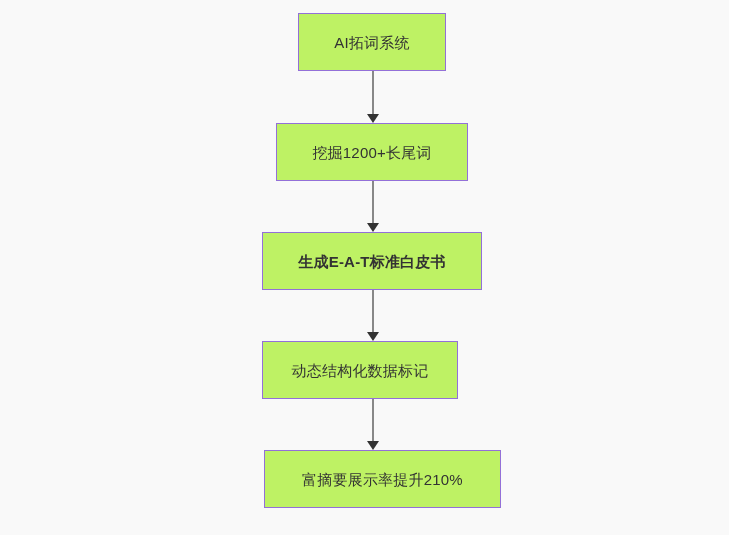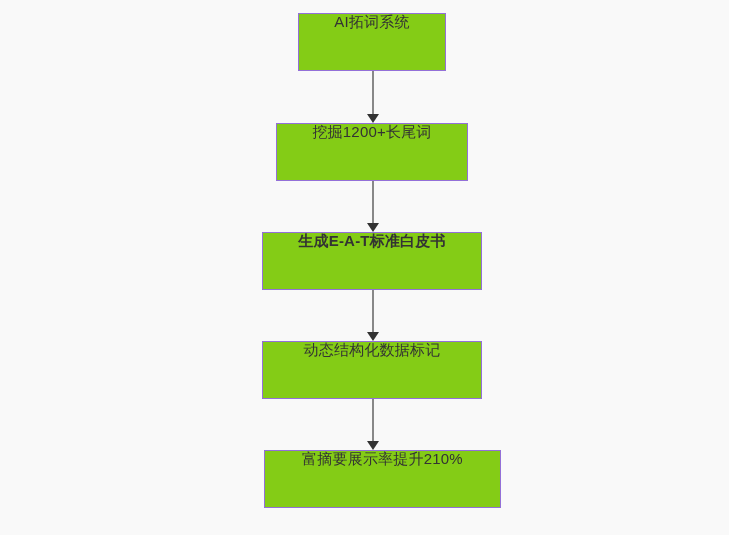--- a/index.html
+++ b/index.html
@@ -17,42 +17,42 @@
   #flowchart-canvas {
     position: relative;
     width: 729px;
     height: 535px;
     background: #f9f9f9;
   }
 
   .flow-node {
     position: absolute;
     box-sizing: border-box;
-    background: #84cc16;
+    background: #bef264;
     border: 1px solid #9370d8;
     display: flex;
-    align-items: flex-start;
+    align-items: center;
     justify-content: center;
     height: 58px;
   }
 
   .flow-node-label {
     font-size: 15px;
     line-height: 1;
     color: #333333;
     letter-spacing: 0.2px;
     white-space: nowrap;
     text-align: center;
   }
 
   
   #node-1 { left: 298px; top: 13px;  width: 148px; }
   #node-2 { left: 276px; top: 123px; width: 192px; }
   #node-3 { left: 262px; top: 232px; width: 220px; font-weight: bold; }
-  #node-4 { left: 262px; top: 341px; width: 220px; }
+  #node-4 { left: 262px; top: 341px; width: 196px; }
   #node-5 { left: 264px; top: 450px; width: 237px; }
 
   
   .flow-connector {
     position: absolute;
     left: 366px;
     width: 14px;
   }
   .flow-connector .conn-line {
     position: absolute;

